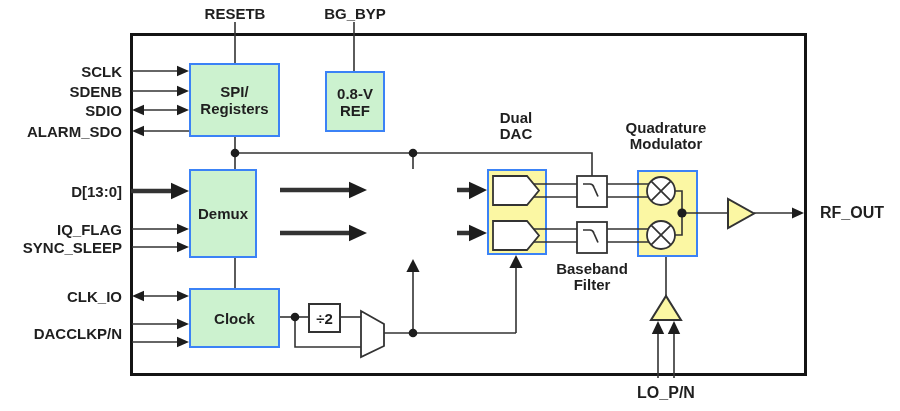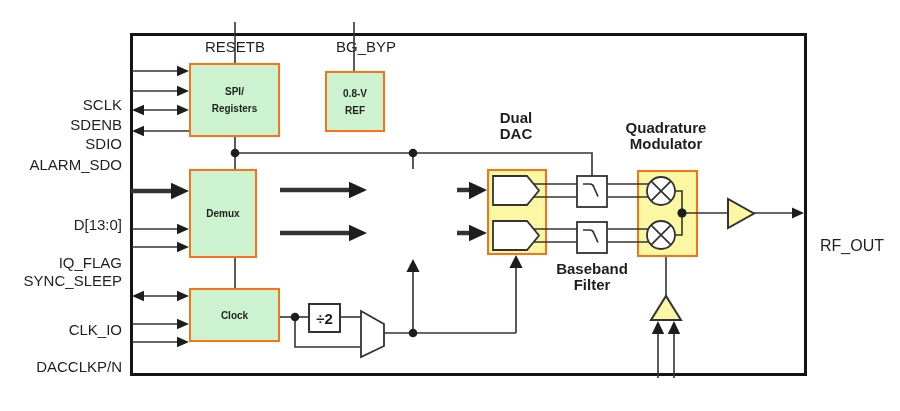--- a/index.html
+++ b/index.html
@@ -1,25 +1,25 @@
 <!DOCTYPE html>
 <html style="--green: #ccf2cf; --yellow: #fbf7a3; --wire: #333333; --text: #1f1f1f; --border: #141414;"><head>
 <meta charset="utf-8">
 <style>
   html,body{margin:0;padding:0;background:#fff;}
   .stage{position:relative;width:900px;height:411px;background:#fff;overflow:hidden;
          font-family:"Liberation Sans",sans-serif;color:var(--text,#1f1f1f);}
   .chip-border{position:absolute;left:130px;top:33px;width:677px;height:343px;
                border:3px solid var(--border,#141414);box-sizing:border-box;background:transparent;}
   .block{position:absolute;display:flex;align-items:center;justify-content:center;text-align:center;
-         font-weight:bold;font-size:10px;line-height:17px;white-space:pre-line;
-         background:var(--green,#ccf2cf);border:2px solid #f97316;box-sizing:border-box;color:var(--text,#1f1f1f);}
+         font-weight:bold;font-size:15px;line-height:17px;white-space:pre-line;
+         background:var(--green,#ccf2cf);border:2px solid #3b82f6;box-sizing:border-box;color:var(--text,#1f1f1f);}
   .block.yellow{background:var(--yellow,#fbf7a3);}
   .block.small{background:#ffffff;border:2px solid #333;font-size:15px;}
-  .pin-label{position:absolute;font-weight:normal;font-size:15px;white-space:nowrap;margin-top:33px;}
+  .pin-label{position:absolute;font-weight:bold;font-size:15px;white-space:nowrap;}
   .pin-left{right:778px;transform:translateY(-50%);text-align:right;}
   .top-label{text-align:center;}
   .float-label{position:absolute;font-weight:bold;font-size:15px;line-height:16px;
                text-align:center;white-space:pre-line;}
   .big{font-size:16px;}
   svg.wires{position:absolute;left:0;top:0;pointer-events:none;}
   svg .w{stroke:var(--wire,#333);stroke-width:1.6;fill:none;}
   svg .wt{stroke:var(--wire,#333);stroke-width:4.5;fill:none;}
   svg .ah{fill:#1d1d1d;stroke:none;}
   svg .sym{fill:#ffffff;stroke:#333;stroke-width:1.8;}
@@ -32,34 +32,34 @@
 
 <div class="stage">
 
   <div class="chip-border"></div>
 
   <div class="block" style="left:189px;top:63px;width:91px;height:74px;">SPI/
 Registers</div>
   <div class="block" style="left:325px;top:71px;width:60px;height:61px;">0.8-V
 REF</div>
   <div class="block" style="left:189px;top:169px;width:68px;height:89px;">Demux</div>
-  <div class="block" style="left:189px;top:288px;width:91px;height:54px;">Clock</div>
+  <div class="block" style="left:189px;top:288px;width:91px;height:60px;">Clock</div>
   <div class="block small" style="left:308px;top:303px;width:33px;height:30px;">÷2</div>
   <div class="block yellow" style="left:487px;top:169px;width:60px;height:86px;"></div>
   <div class="block yellow" style="left:637px;top:170px;width:61px;height:87px;"></div>
 
   <div class="float-label" style="left:476px;top:110px;width:80px;">Dual
 DAC</div>
   <div class="float-label" style="left:601px;top:120px;width:130px;">Quadrature
 Modulator</div>
   <div class="float-label" style="left:542px;top:261px;width:100px;">Baseband
 Filter</div>
 
   <div class="pin-label top-label" style="left:190px;top:5px;width:90px;">RESETB</div>
-  <div class="pin-label top-label" style="left:321px;top:5px;width:90px;">BG_BYP</div>
+  <div class="pin-label top-label" style="left:310px;top:5px;width:90px;">BG_BYP</div>
 
   <div class="pin-label pin-left" style="top:71px;">SCLK</div>
   <div class="pin-label pin-left" style="top:91px;">SDENB</div>
   <div class="pin-label pin-left" style="top:110px;">SDIO</div>
   <div class="pin-label pin-left" style="top:131px;">ALARM_SDO</div>
   <div class="pin-label pin-left" style="top:191px;">D[13:0]</div>
   <div class="pin-label pin-left" style="top:229px;">IQ_FLAG</div>
   <div class="pin-label pin-left" style="top:247px;">SYNC_SLEEP</div>
   <div class="pin-label pin-left" style="top:296px;">CLK_IO</div>
   <div class="pin-label pin-left" style="top:333px;">DACCLKP/N</div>

